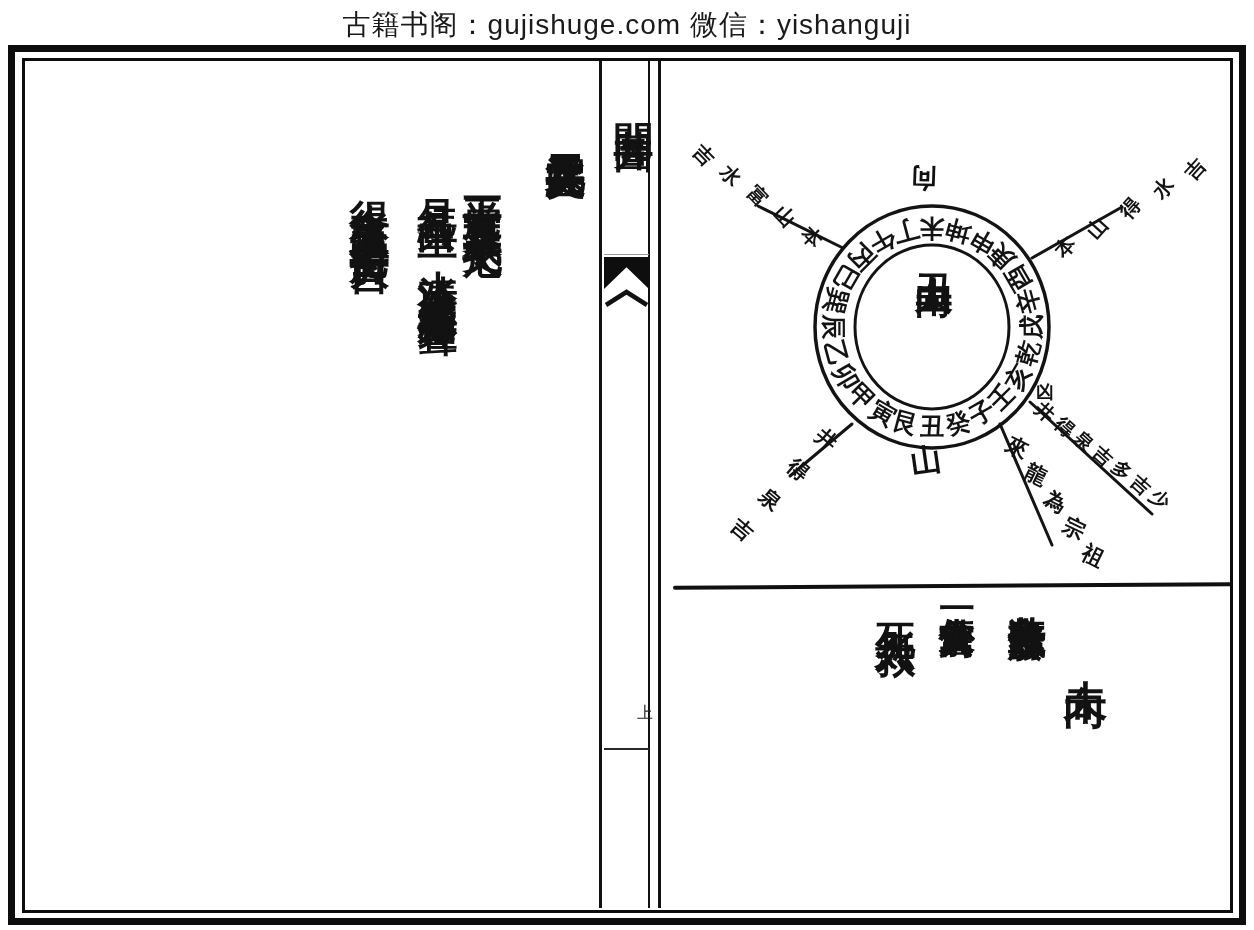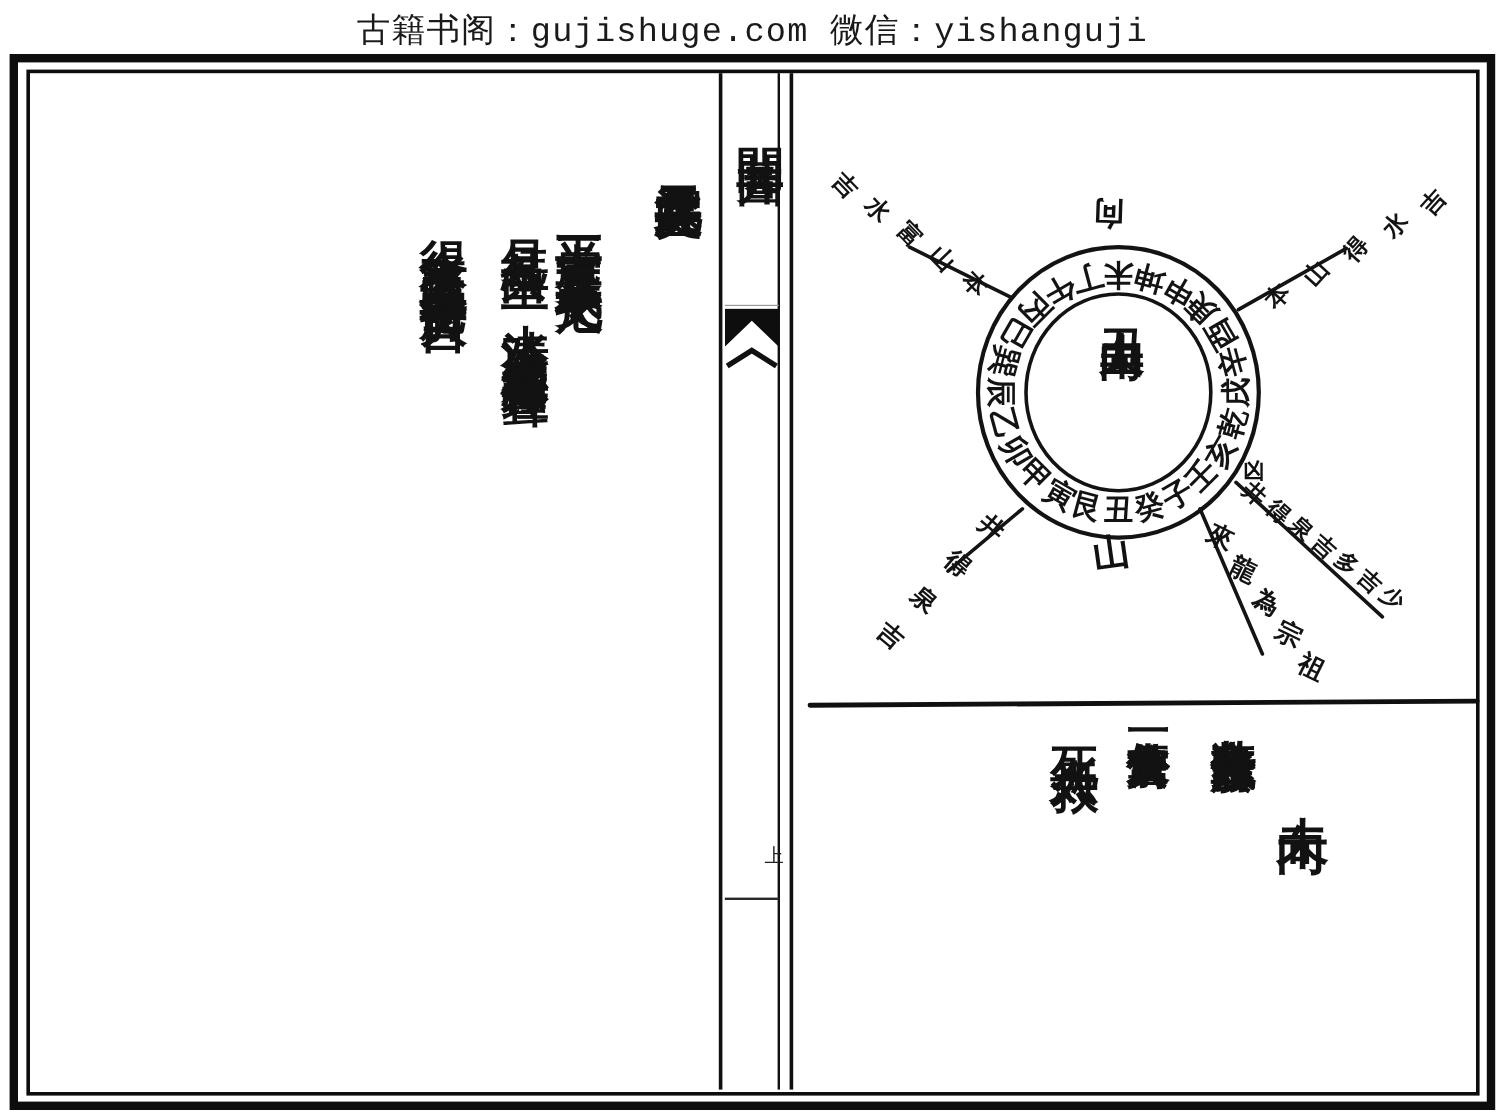--- a/index.html
+++ b/index.html
@@ -6,21 +6,21 @@
   body {
     width:1254px; height:930px; position:relative;
     background:#ffffff; overflow:hidden;
     font-family:"Liberation Serif", serif; color:#111;
   }
 
   
   .header {
     position:absolute; top:6px; left:0; width:100%;
     text-align:center; font-size:28px; letter-spacing:1px;
-    color:#1a1a1a; font-family:Liberation Mono, monospace;
+    color:#1a1a1a; font-family:Liberation Sans, sans-serif;
   }
 
   
   .frame-outer {
     position:absolute; left:8px; top:45px; width:1224px; height:866px;
     border:7px solid #0d0d0d; box-sizing:content-box;
   }
   .frame-inner {
     position:absolute; left:22px; top:58px; width:1205px; height:849px;
     border:3px solid #0d0d0d; box-sizing:content-box;

